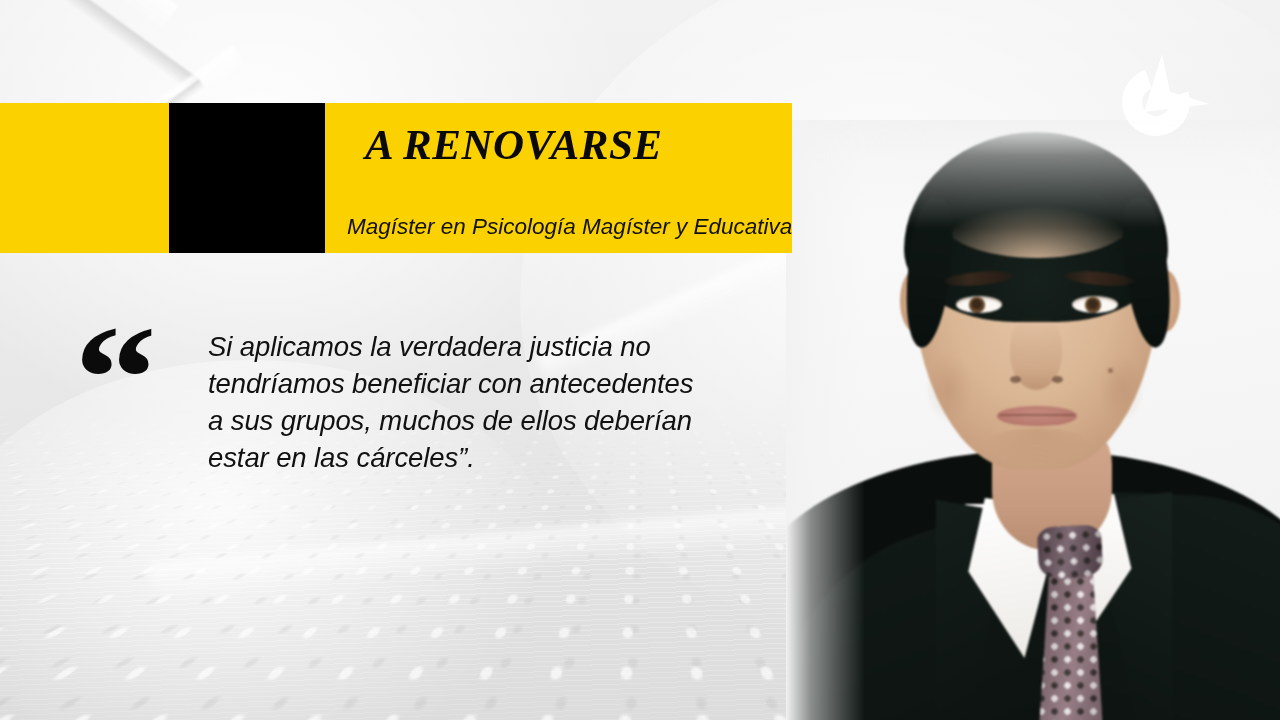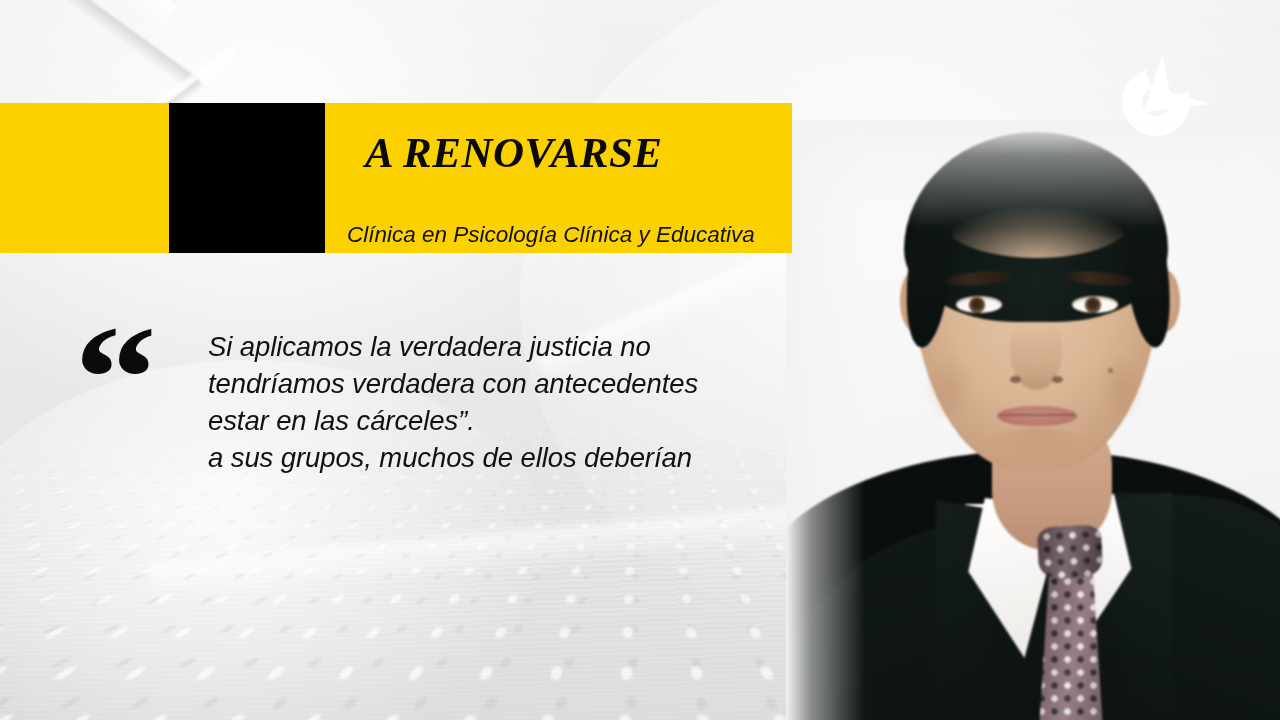--- a/index.html
+++ b/index.html
@@ -91,21 +91,21 @@
   
   #banner {
     position:absolute; left:0; top:103px; width:792px; height:150px;
     background:var(--yellow,#fcd100);
   }
   #banner-black {
     position:absolute; left:169px; top:0; width:156px; height:150px;
     background:#000;
   }
   #banner-text {
-    position:absolute; left:325px; top:8px; right:0; height:150px;
+    position:absolute; left:325px; top:0; right:0; height:150px;
   }
   #headline {
     font-family:"Liberation Serif", serif;
     font-weight:700; font-style:italic;
     font-size:43px; line-height:1;
     color:#0a0a0a; letter-spacing:.5px;
     position:absolute; left:40px; top:20px;
     white-space:nowrap;
   }
   .sub {
@@ -405,25 +405,25 @@
     <svg viewBox="0 0 112 100" width="112" height="100" aria-hidden="true">
       <path d="M52 16 A34 34 0 1 0 86 50 L66 50 A14 14 0 1 1 52 36 Z" fill="#ffffff" opacity="0.93" transform="rotate(-18 52 50)"></path>
       <path d="M58 2 L66 40 L106 52 L40 60 Z" fill="#ffffff" opacity="0.93"></path>
     </svg>
   </div>
 
   <div id="banner" style="background: rgb(252, 209, 0);">
     <div id="banner-black" style="background: rgb(0, 0, 0);"></div>
     <div id="banner-text">
       <div id="headline">A RENOVARSE</div>
-      <div class="sub" id="sub2">Clínica en Psicología Clínica y Educativa</div>
+      <div class="sub" id="sub2">Magíster en Psicología Magíster y Educativa</div>
     </div>
   </div>
 
   <div id="quote-mark">“</div>
   <div id="quote-text">
     <span class="ln">Si aplicamos la verdadera justicia no</span>
-    <span class="ln">tendríamos verdadera con antecedentes</span>
+    <span class="ln">tendríamos beneficiar con antecedentes</span>
+    <span class="ln">a sus grupos, muchos de ellos deberían</span>
     <span class="ln">estar en las cárceles”.</span>
-    <span class="ln">a sus grupos, muchos de ellos deberían</span>
   </div>
 
 </div>
 
 </body></html>

